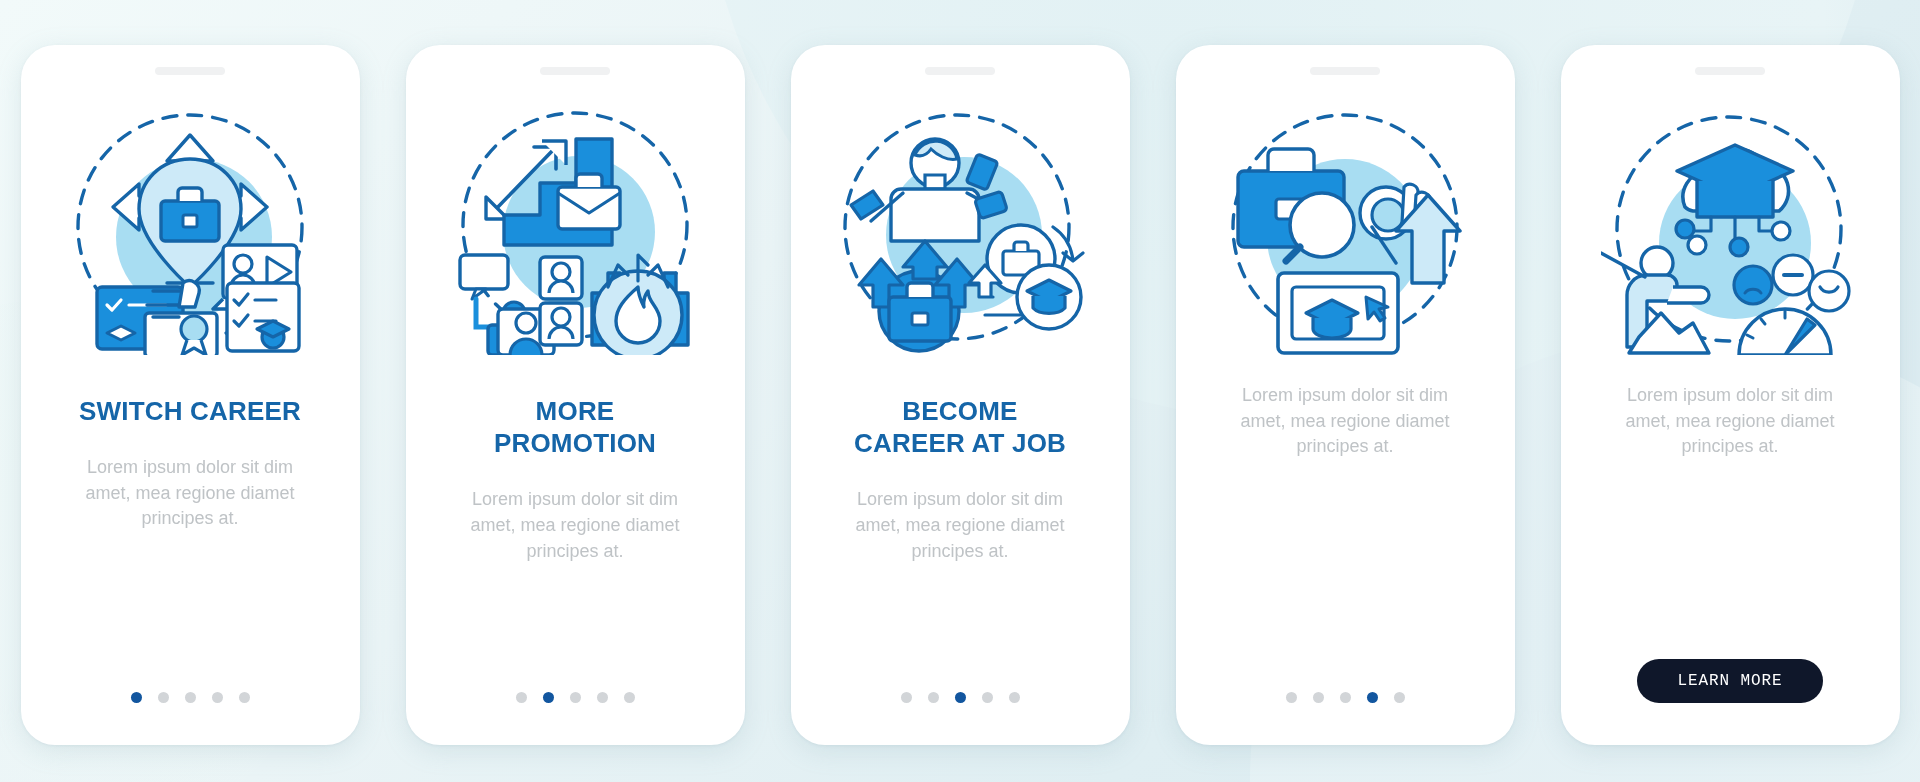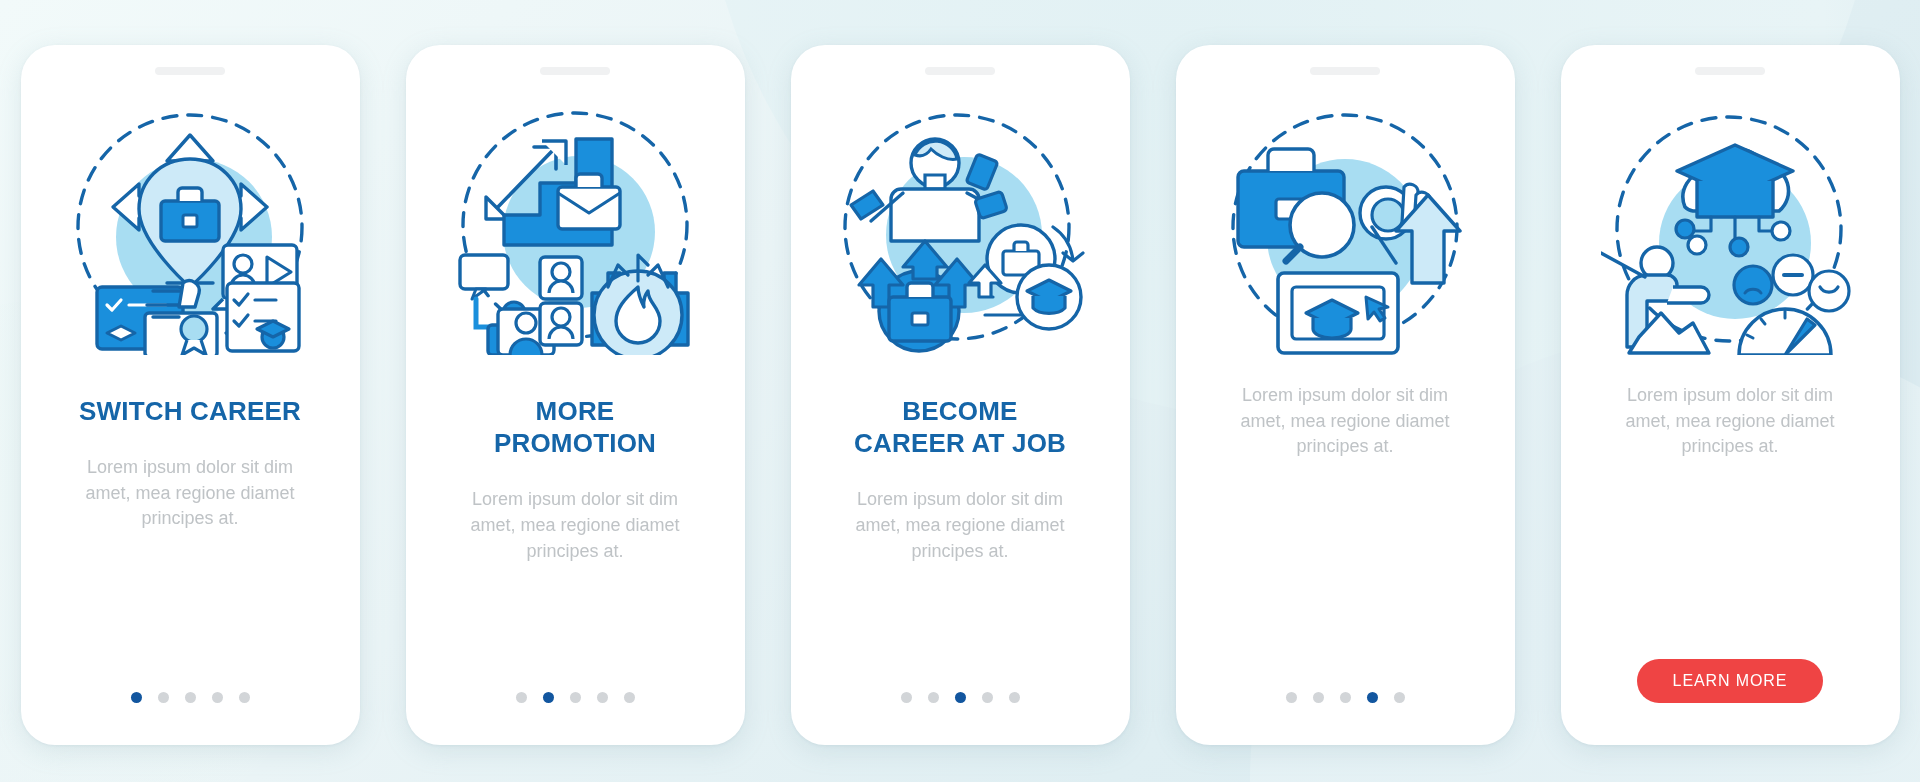--- a/index.html
+++ b/index.html
@@ -124,24 +124,24 @@
   }
   .dot.active { background: #12569f; }
 
   .cta {
     margin-top: auto;
     margin-bottom: 42px;
     width: 186px;
     height: 44px;
     border: none;
     border-radius: 22px;
-    background: #ef4444;
+    background: #0f172a;
     color: #ffffff;
     font-size: 16px;
-    font-family: Liberation Sans, sans-serif;
+    font-family: Liberation Mono, monospace;
     letter-spacing: 0.9px;
     cursor: pointer;
     flex: none;
   }
 </style>
 </head>
 <body>
 
 <div class="bg">
   <div class="bg-blob-1"></div>

